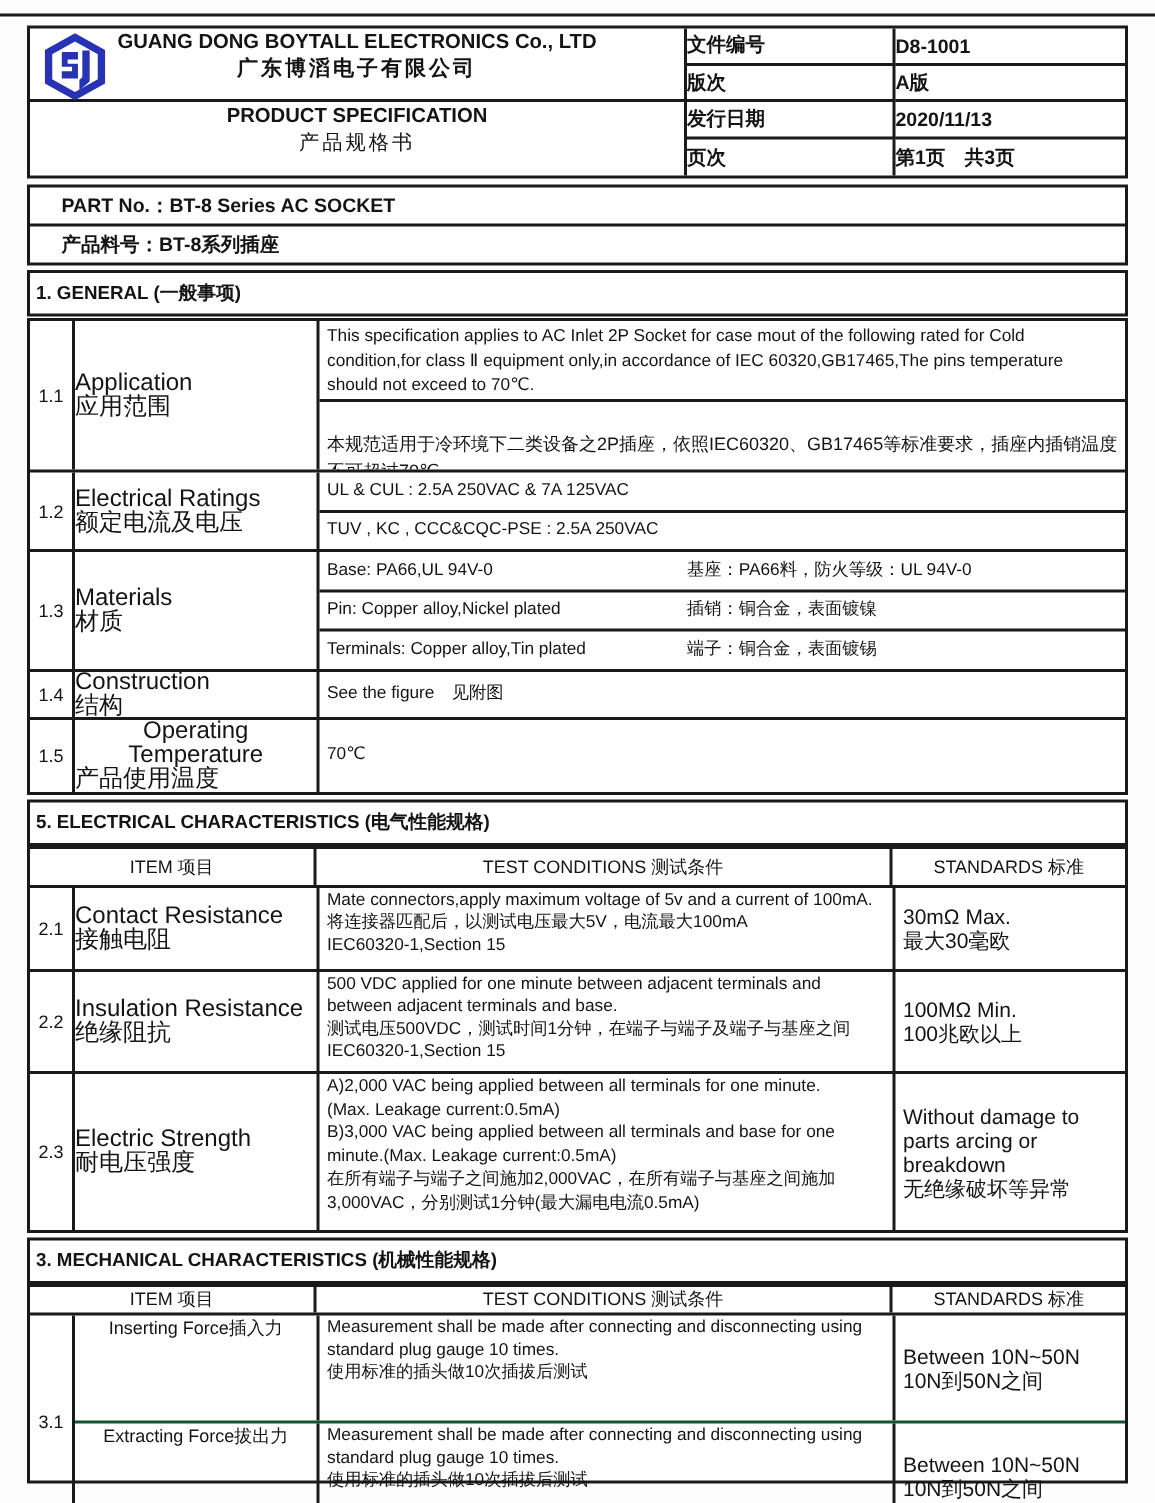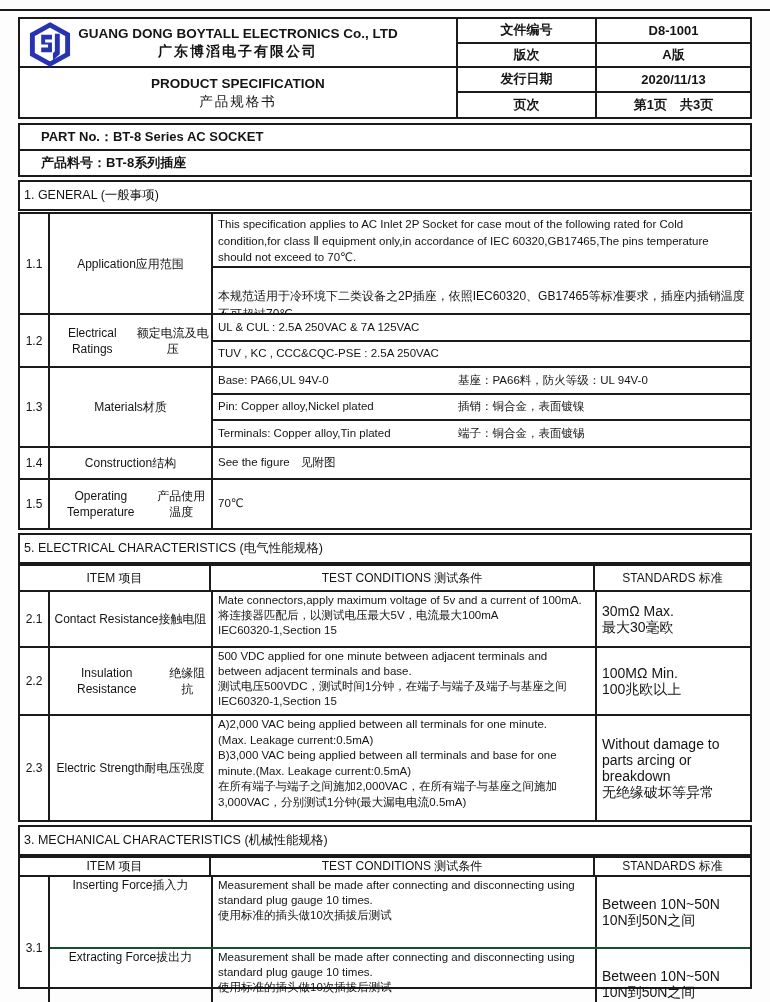--- a/index.html
+++ b/index.html
@@ -5,49 +5,49 @@
   html,body{margin:0;padding:0}
   body{
     width:770px;height:1002px;background:#fdfdfd;position:relative;
     font-family:"Liberation Sans","DejaVu Sans",sans-serif;color:#141414;
   }
   .rule-top{position:absolute;left:0;top:9px;width:770px;height:2px;background:#1a1a1a}
   .blk{position:absolute;left:18px;width:734px;background:#fff;border:2px solid #1a1a1a;box-sizing:border-box}
 
   
   .hdr{top:17px;height:102px;display:grid;grid-template-columns:438px 139px 1fr;grid-template-rows:24.5px 24.5px 24.5px 24.5px}
-  .hc{box-sizing:border-box;display:flex;align-items:center;justify-content:center}
+  .hc{box-sizing:border-box;display:flex;align-items:center;}
   .hc-left{grid-column:1;border-right:2px solid #1a1a1a;border-bottom:2px solid #1a1a1a;position:relative;flex-direction:column}
   .hc-left.last{border-bottom:0}
   .hc-company{grid-row:1/3}
   .hc-title{grid-row:3/5}
   .hm-label{border-right:2px solid #1a1a1a;border-bottom:2px solid #1a1a1a;font-weight:bold;font-size:13px}
   .hm-value{border-bottom:2px solid #1a1a1a;font-weight:bold;font-size:13px}
   .hm-label{grid-column:2}.hm-value{grid-column:3}
   .company-en{font-weight:bold;font-size:13.5px;line-height:17px}
   .company-cn{font-weight:bold;font-size:14px;letter-spacing:2px;line-height:18px}
   .title-en{font-weight:bold;font-size:13.5px;line-height:18px}
   .title-cn{font-weight:normal;font-size:13.5px;letter-spacing:2px;line-height:18px}
   .logo{position:absolute;left:8px;top:3px;width:44px;height:45px}
 
   
   .partbox{top:123px;height:54px;display:flex;flex-direction:column}
   .partrow{height:24px;display:flex;align-items:center;padding-left:21px;font-weight:bold;font-size:13px;box-sizing:border-box}
   .partrow.second{border-top:2px solid #1a1a1a;height:26px}
 
   
-  .band{height:31px;display:flex;align-items:center;padding-left:4px;font-weight:normal;font-size:12.5px}
+  .band{height:31px;display:flex;align-items:center;padding-left:4px;font-weight:bold;font-size:12.5px}
   .band1{top:180px}.band2{top:533px}.band3{top:825px}
 
   
   .tbl{display:flex;flex-direction:column}
   .row{display:flex;border-top:2px solid #1a1a1a;box-sizing:border-box}
   .row.first{border-top:0}
   .cell-no{flex:0 0 28px;border-right:2px solid #1a1a1a;display:flex;align-items:center;justify-content:center;font-size:12px}
-  .cell-item{flex:0 0 161px;border-right:2px solid #1a1a1a;display:flex;flex-direction:row;align-items:center;justify-content:center;text-align:center;font-size:12px;line-height:16px}
+  .cell-item{flex:0 0 161px;border-right:2px solid #1a1a1a;display:flex;flex-direction:column;align-items:flex-start;justify-content:center;text-align:center;font-size:16px;line-height:16px}
   .cell-body{flex:1;display:flex;flex-direction:column;min-width:0}
   .sub{border-top:2px solid #1a1a1a;padding:1px 5px;display:flex;align-items:center;font-size:11.5px;line-height:15.5px;white-space:pre-line;overflow:hidden;box-sizing:border-box}
   .sub.first{border-top:0}
 
   
   .tbl1{top:212px;height:318px}
   .r11{height:99px}.r12{height:53px}.r13{height:80px}.r14{height:32px}.r15{height:50px}
   .s-en11{flex:0 0 52px;align-items:flex-start;padding-top:2px;line-height:16.5px}
   .s-cn11{flex:1;align-items:flex-start;padding-top:19px;font-size:12px;line-height:18px}
   .s-half{flex:1}

